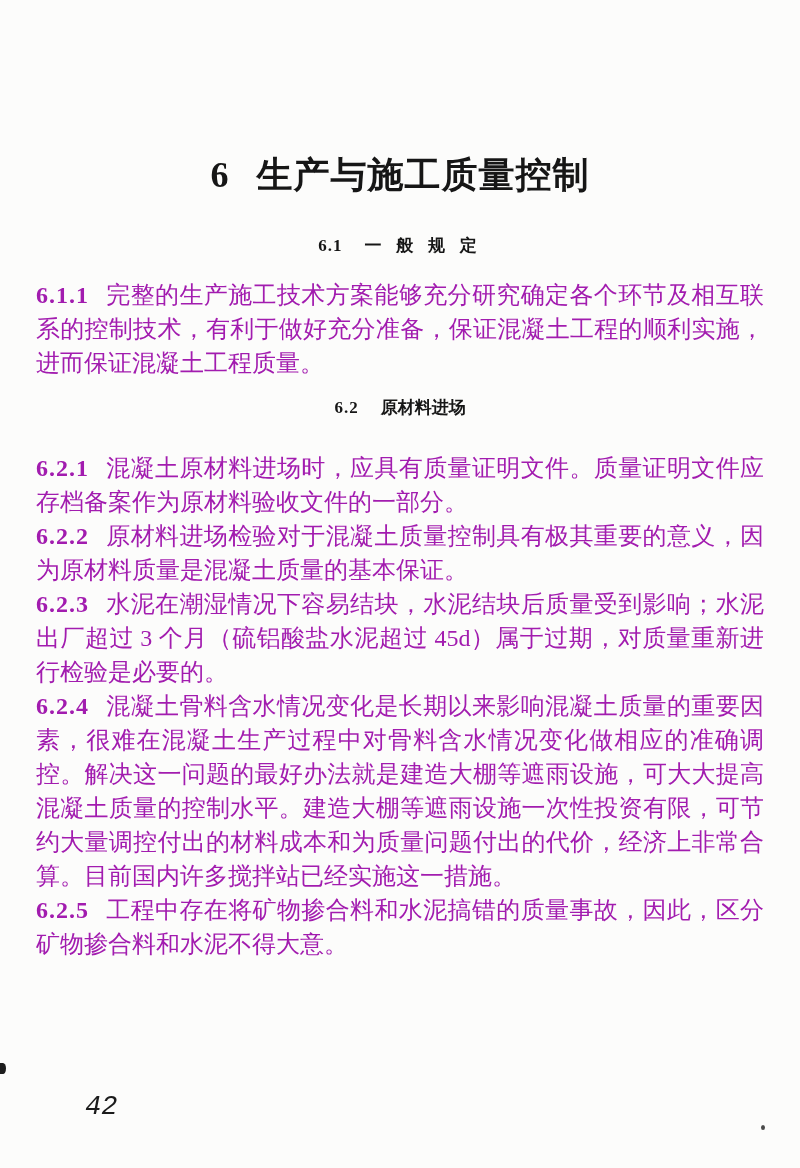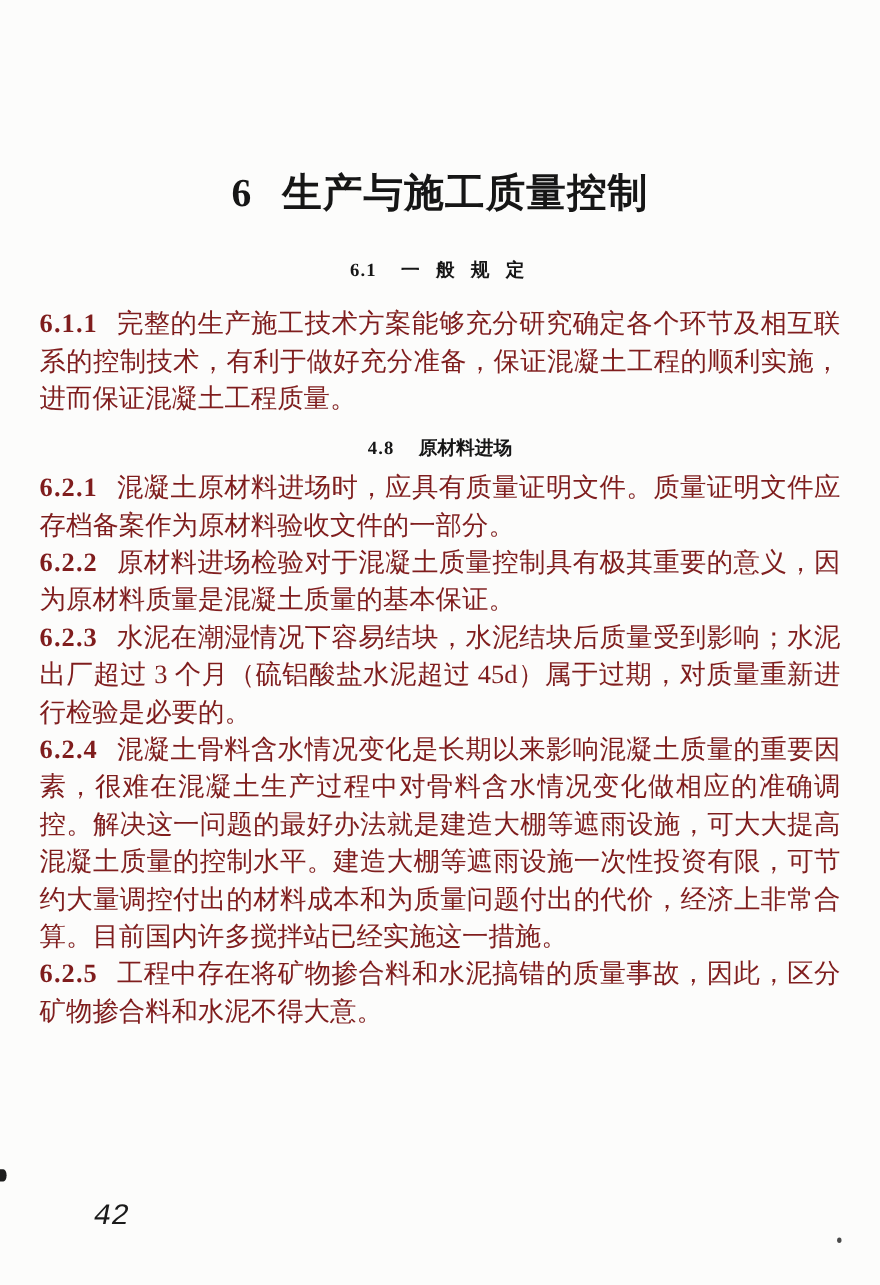--- a/index.html
+++ b/index.html
@@ -51,24 +51,24 @@
     letter-spacing: 5px;
   }
   .heading-61 { margin-top: 33px; }
   .heading-62 { margin-top: 13px; }
   .clause {
     margin: 0;
     font-size: 24px;
     line-height: 34px;
     text-align: justify;
     font-family: "Liberation Serif", "DejaVu Serif", serif;
-    color: #7f1d1d;
+    color: #a21caf;
   }
   .clause-first-61 { margin-top: 17px; }
-  .clause-first-62 { margin-top: 4px; }
+  .clause-first-62 { margin-top: 28px; }
   .clause-num {
     font-weight: 700;
     margin-right: 17px;
     letter-spacing: 1px;
     white-space: nowrap;
   }
   .page-number {
     position: absolute;
     left: 85px;
     top: 1092px;
@@ -108,21 +108,21 @@
   <h2 class="section-heading heading-61">
     <span class="sec-num">6.1</span><span class="sec-title-spaced">一 般 规 定</span>
   </h2>
 
   <p class="clause clause-first-61">
     <span class="clause-num">6.1.1</span><span>完整的生产施工技术方案能够充分研究确定各个环节及相互联系的控制技术，有利于做好充分准备，保证混凝土工程的顺利实施，进而保证混凝土工程质量。</span>
   </p>
 
 
   <h2 class="section-heading heading-62">
-    <span class="sec-num">4.8</span><span>原材料进场</span>
+    <span class="sec-num">6.2</span><span>原材料进场</span>
   </h2>
 
   <p class="clause clause-first-62">
     <span class="clause-num">6.2.1</span><span>混凝土原材料进场时，应具有质量证明文件。质量证明文件应存档备案作为原材料验收文件的一部分。</span>
   </p>
 
   <p class="clause">
     <span class="clause-num">6.2.2</span><span>原材料进场检验对于混凝土质量控制具有极其重要的意义，因为原材料质量是混凝土质量的基本保证。</span>
   </p>
 

